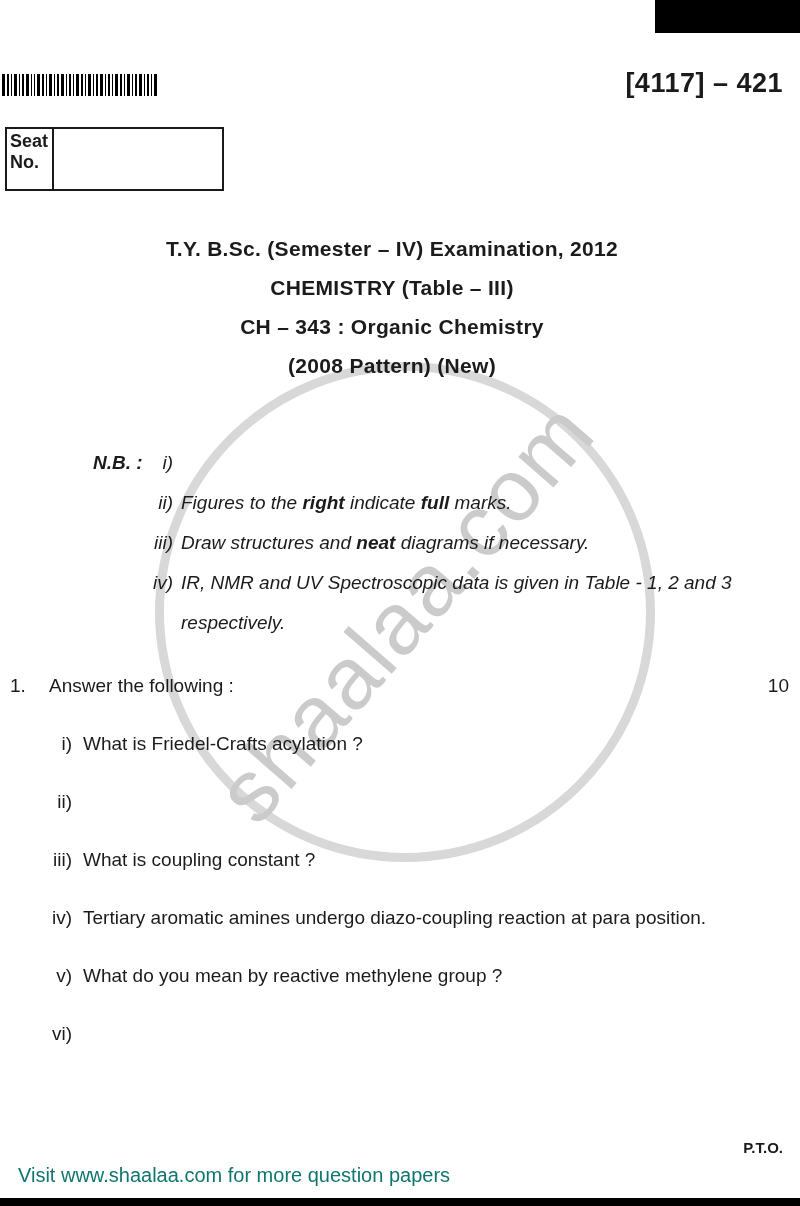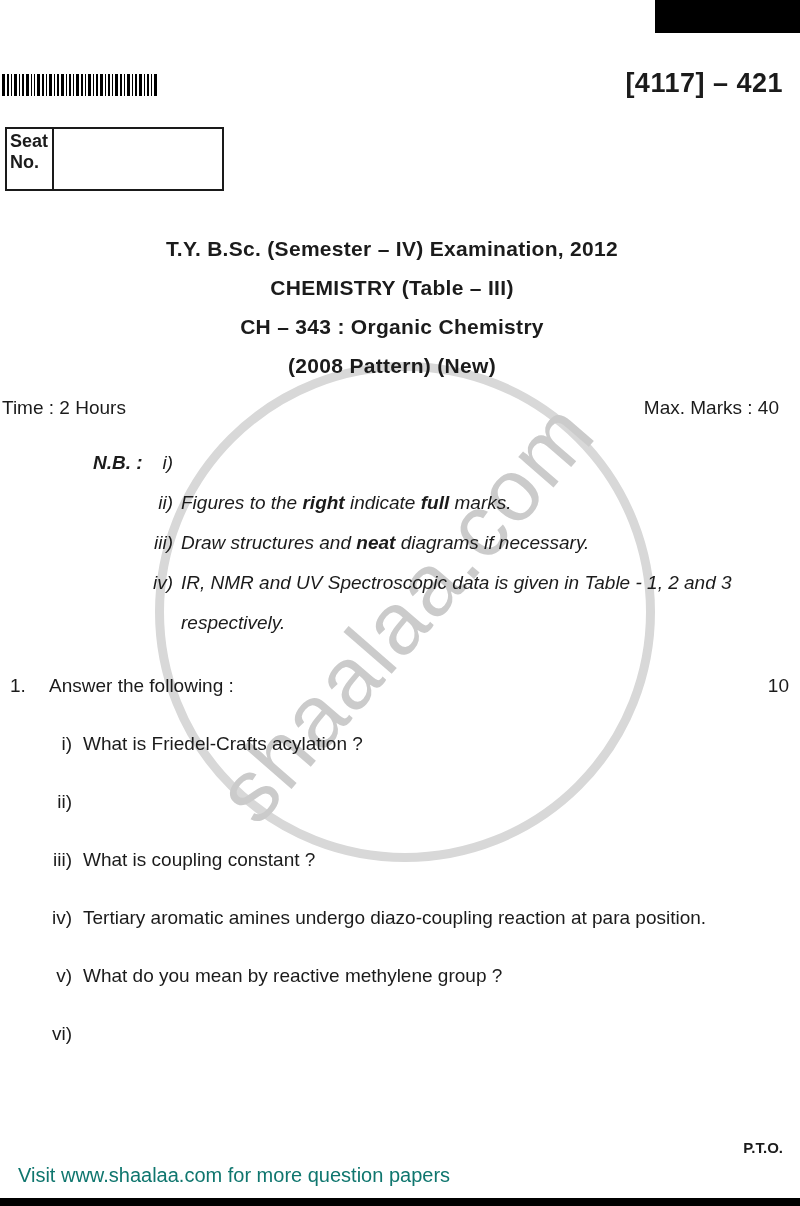--- a/index.html
+++ b/index.html
@@ -154,24 +154,20 @@
     <div class="seat-value"></div>
   </div>
 
   <div class="titles">
     <div class="title-line">T.Y. B.Sc. (Semester – IV) Examination, 2012</div>
     <div class="title-line">CHEMISTRY (Table – III)</div>
     <div class="title-line">CH – 343 : Organic Chemistry</div>
     <div class="title-line">(2008 Pattern) (New)</div>
   </div>
 
-  <div class="meta-row">
-    <span>Time : 2 Hours</span>
-    <span>Max. Marks : 40</span>
-  </div>
 
   <div class="nb">
       <div class="nb-row">
         <span class="nb-label">N.B. :</span>
         <span class="nb-marker">i)</span>
       </div>
       <div class="nb-row">
         <span class="nb-label"></span>
         <span class="nb-marker">ii)</span>
         <span class="nb-text"><span>Figures to the </span><span class="b">right</span><span> indicate </span><span class="b">full</span><span> marks.</span></span>

